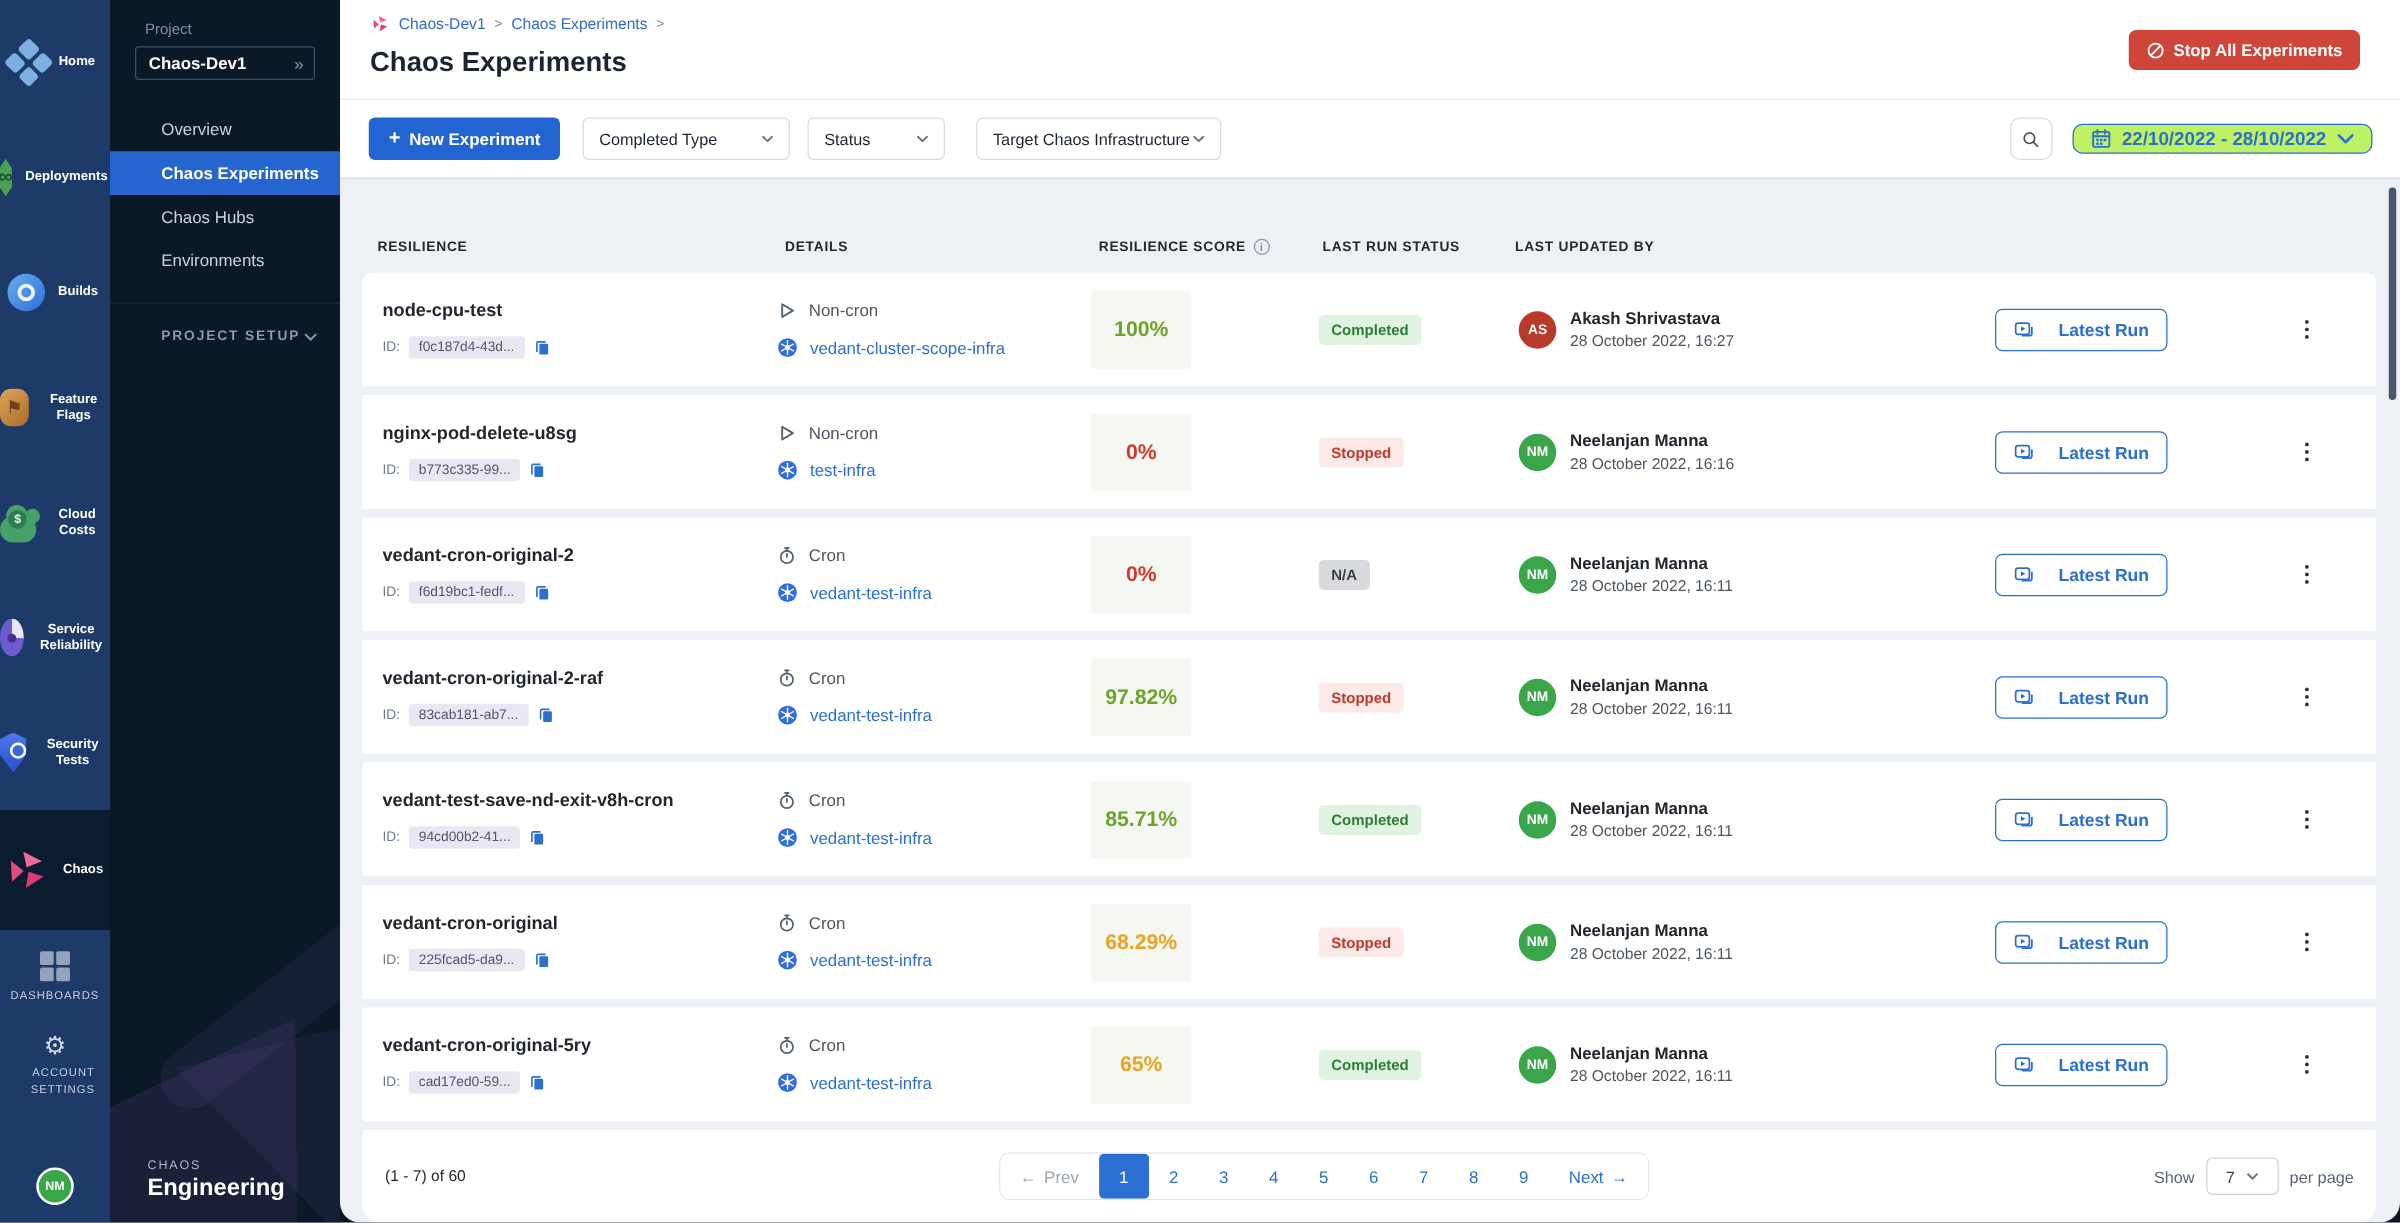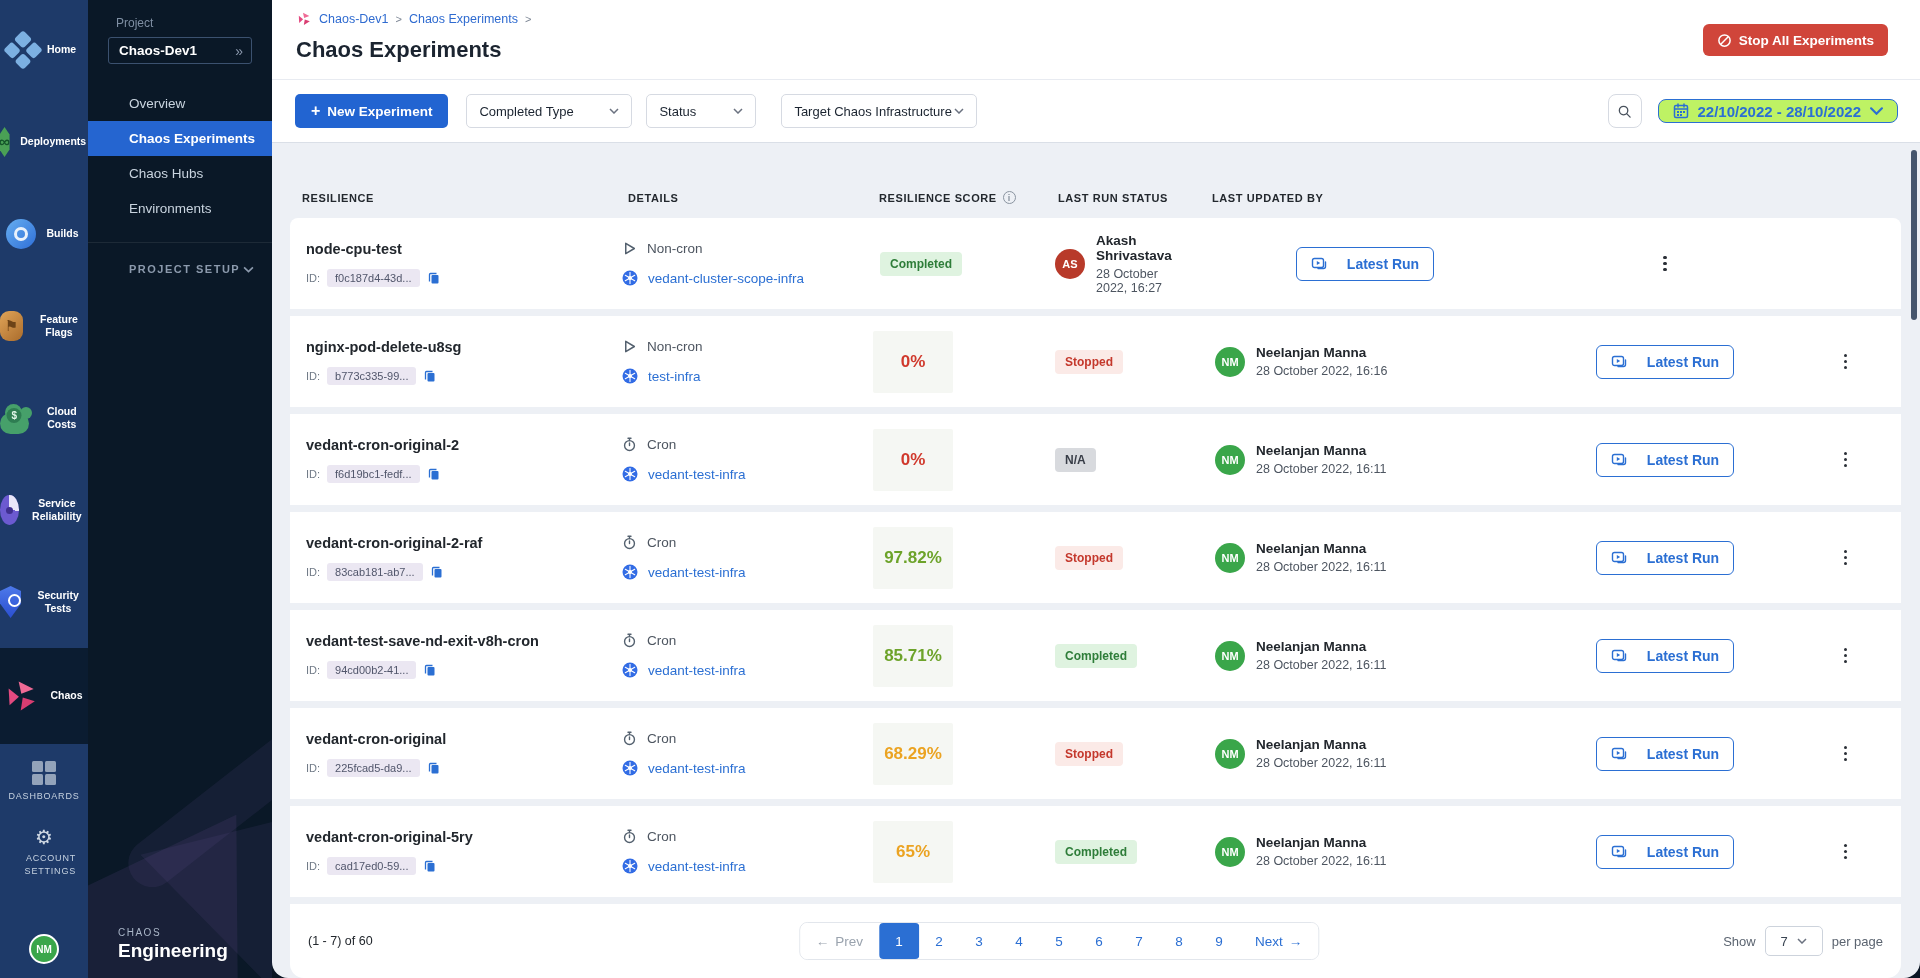--- a/index.html
+++ b/index.html
@@ -356,20 +356,25 @@
                       <line x1="8" y1="8" x2="12.7" y2="10.7"></line>
                       <line x1="8" y1="8" x2="8" y2="13.4"></line>
                       <line x1="8" y1="8" x2="3.3" y2="10.7"></line>
                       <line x1="8" y1="8" x2="3.3" y2="5.3"></line>
                     </g>
                     <circle cx="8" cy="8" r="2" fill="#fff"></circle>
                   </svg>
         </span>
         <a class="infra-link">vedant-cluster-scope-infra</a>
       </div>
+    </div>
+    <div class="c-score">
+      <div class="score-box score-good">
+                <span>100%</span>
+              </div>
     </div>
     <div class="c-status">
       <span class="status-pill st-completed">Completed</span>
     </div>
     <div class="c-user">
       <span class="avatar" style="background: rgb(184, 58, 42);">AS</span>
       <div class="user-meta">
         <div class="user-name">Akash Shrivastava</div>
         <div class="user-date">28 October 2022, 16:27</div>
       </div>

